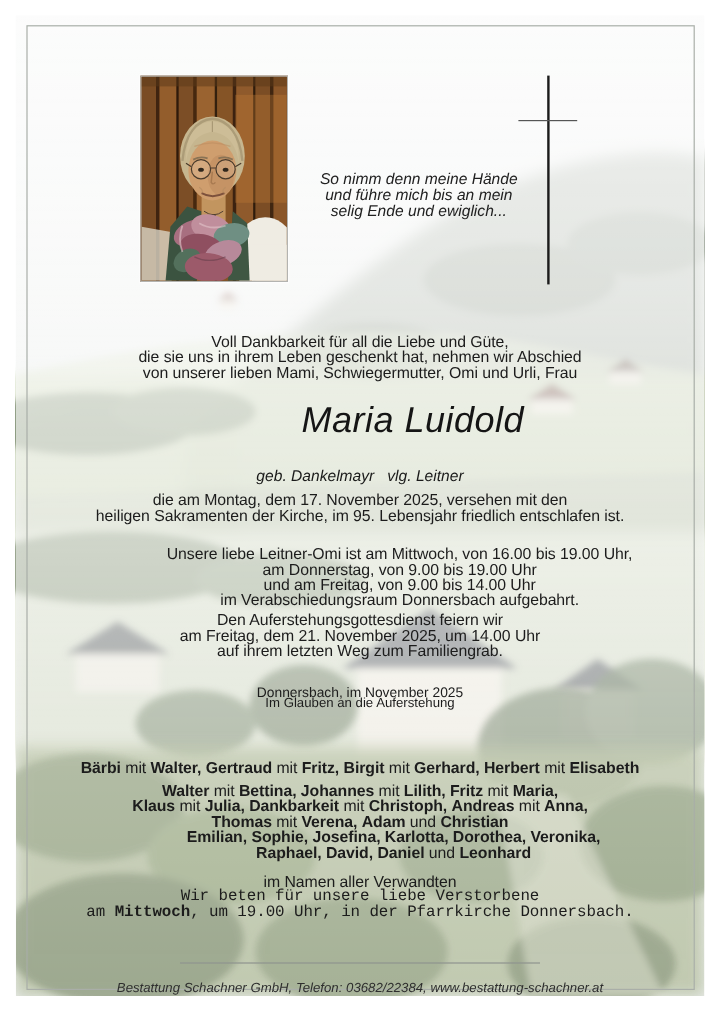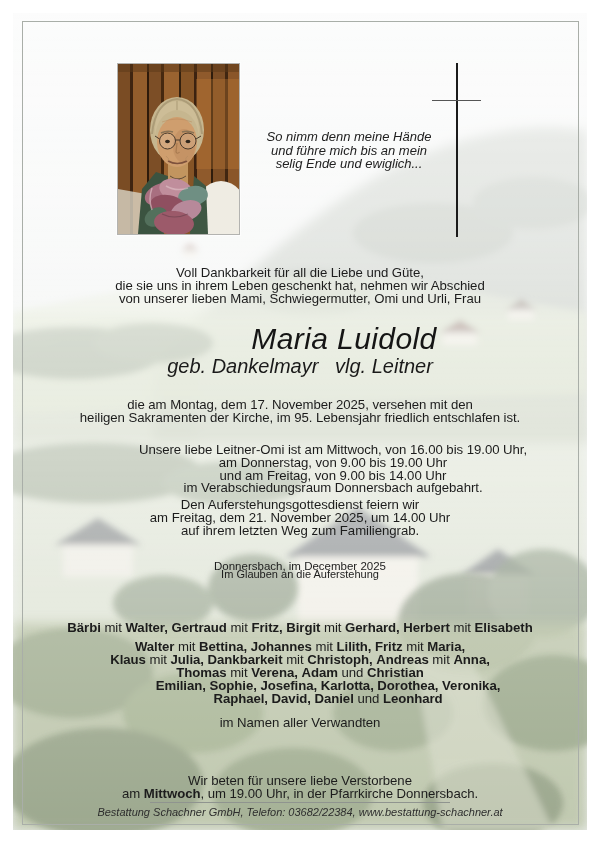--- a/index.html
+++ b/index.html
@@ -7,37 +7,37 @@
         font-family:"Liberation Sans",sans-serif;color:#1c1c1c;}
   .photo-area{position:absolute;left:13px;top:13px;width:574px;height:817px;overflow:hidden;}
   .photo-area svg{display:block;width:574px;height:817px;}
   .inner-frame{position:absolute;left:22px;top:21px;width:555px;height:802px;
         border:1px solid #a9aea8;pointer-events:none;}
   .portrait{position:absolute;left:117px;top:63px;width:121px;height:170px;
         border:1px solid #b3b3b0;background:#7a4c24;box-shadow:0 0 0 1px rgba(255,255,255,.55);}
   .portrait svg{display:block;width:121px;height:170px;}
   .cross-v{position:absolute;left:456px;top:63px;width:2px;height:174px;background:#1b1b1b;}
   .cross-h{position:absolute;left:432px;top:100px;width:49px;height:1px;background:#555;}
-  .txt{position:absolute;left:13px;width:574px;text-align:center;}
+  .txt{position:absolute;left:13px;width:574px;text-align:center;margin-top:12px;}
   .line{white-space:pre;}
   .para{font-size:13.2px;line-height:12.8px;letter-spacing:-0.05px;}
   .verse{left:238px;width:222px;top:130px;font-style:italic;font-size:13px;line-height:13.6px;color:#212121;}
   .intro{top:267px;}
   .name{top:321px;font-size:30px;line-height:35px;font-style:italic;color:#151515;letter-spacing:0.4px;padding-left:44px;}
-  .subname{top:358px;font-size:20px;line-height:17px;font-style:italic;color:#1a1a1a;}
+  .subname{top:376px;font-size:13px;line-height:17px;font-style:italic;color:#1a1a1a;}
   .death{top:399px;}
   .laying{top:444px;padding-left:33px;}
   .service{top:499px;}
   .dateline{top:560px;font-size:11.5px;line-height:13px;}
   .faith{top:567px;font-size:11px;line-height:14px;}
   .g1{top:622px;}
   .g2{top:641px;}
   .g3{top:680px;padding-left:28px;}
   .relatives{top:717px;}
-  .prayer{top:775px;}
+  .prayer{top:729px;font-family:Liberation Mono, monospace;}
   .sep{position:absolute;left:150px;top:802px;width:300px;height:1px;background:#8f948f;}
   .footer{top:806px;font-size:11px;line-height:13px;font-style:italic;color:#2e2e2e;}
   .b{font-weight:700;}
 </style>
 </head>
 <body>
 
 <div class="page">
 
   <div class="photo-area">
@@ -231,21 +231,21 @@
     <div class="line">und am Freitag, von 9.00 bis 14.00 Uhr</div>
     <div class="line">im Verabschiedungsraum Donnersbach aufgebahrt.</div>
   </div>
 
   <div class="txt para service">
     <div class="line">Den Auferstehungsgottesdienst feiern wir</div>
     <div class="line">am Freitag, dem 21. November 2025, um 14.00 Uhr</div>
     <div class="line">auf ihrem letzten Weg zum Familiengrab.</div>
   </div>
 
-  <div class="txt dateline">Donnersbach, im December 2025</div>
+  <div class="txt dateline">Donnersbach, im November 2025</div>
 
   <div class="txt faith">Im Glauben an die Auferstehung</div>
 
   <div class="txt para g1">
     <div class="line"><span class="b">Bärbi</span><span> mit </span><span class="b">Walter,</span><span> </span><span class="b">Gertraud</span><span> mit </span><span class="b">Fritz,</span><span> </span><span class="b">Birgit</span><span> mit </span><span class="b">Gerhard,</span><span> </span><span class="b">Herbert</span><span> mit </span><span class="b">Elisabeth</span></div>
   </div>
   <div class="txt para g2">
     <div class="line"><span class="b">Walter</span><span> mit </span><span class="b">Bettina,</span><span> </span><span class="b">Johannes</span><span> mit </span><span class="b">Lilith,</span><span> </span><span class="b">Fritz</span><span> mit </span><span class="b">Maria,</span></div>
     <div class="line"><span class="b">Klaus</span><span> mit </span><span class="b">Julia,</span><span> </span><span class="b">Dankbarkeit</span><span> mit </span><span class="b">Christoph,</span><span> </span><span class="b">Andreas</span><span> mit </span><span class="b">Anna,</span></div>
     <div class="line"><span class="b">Thomas</span><span> mit </span><span class="b">Verena,</span><span> </span><span class="b">Adam</span><span> und </span><span class="b">Christian</span></div>

